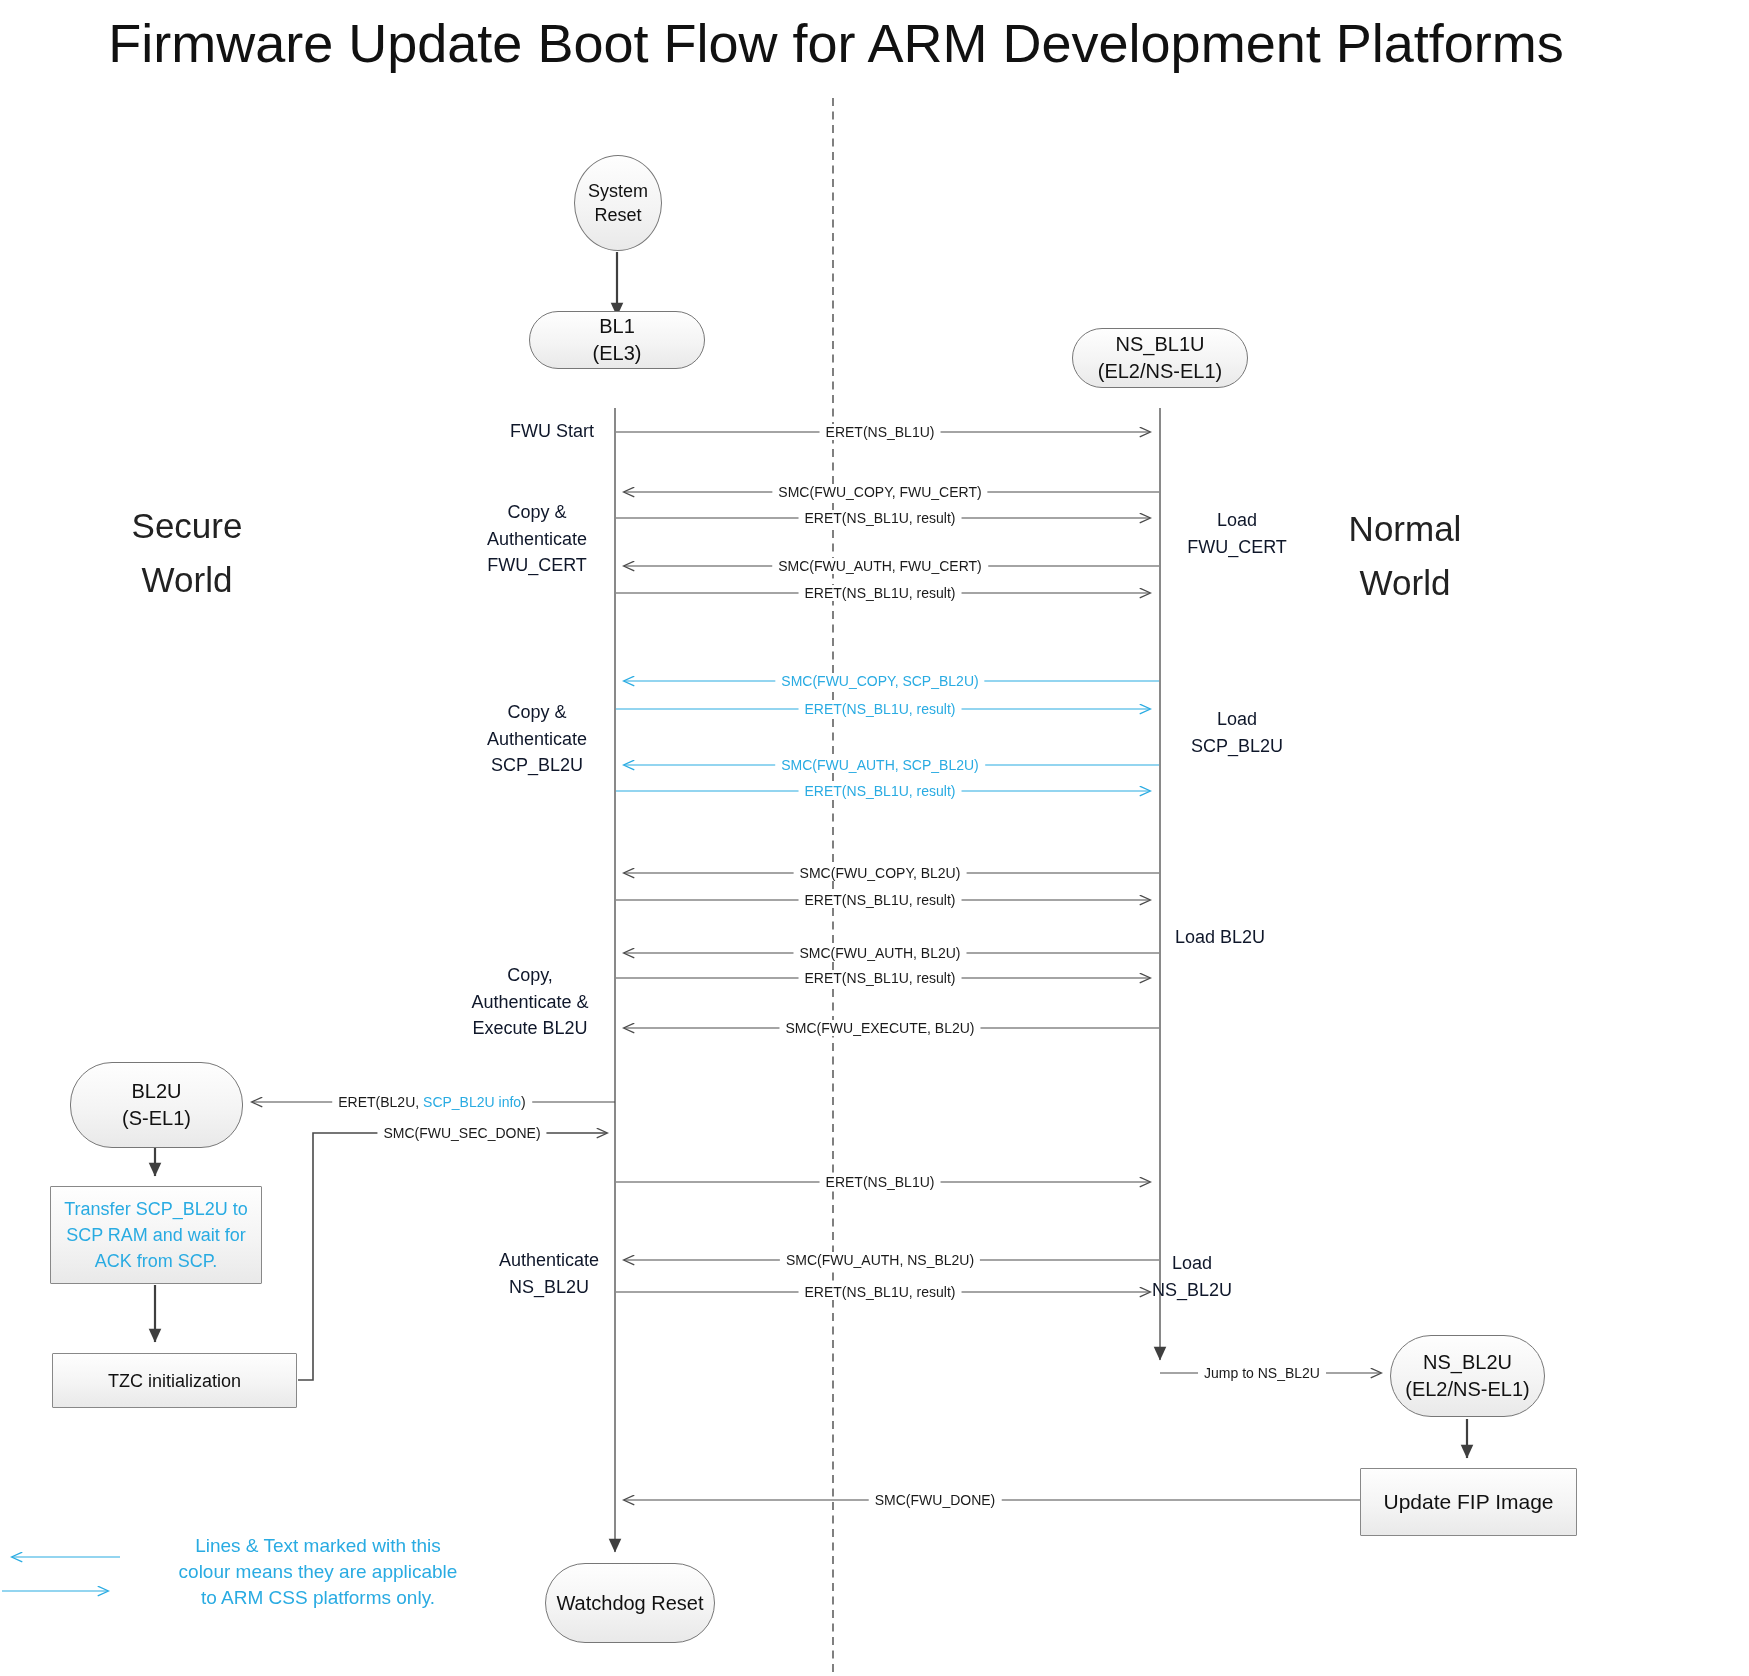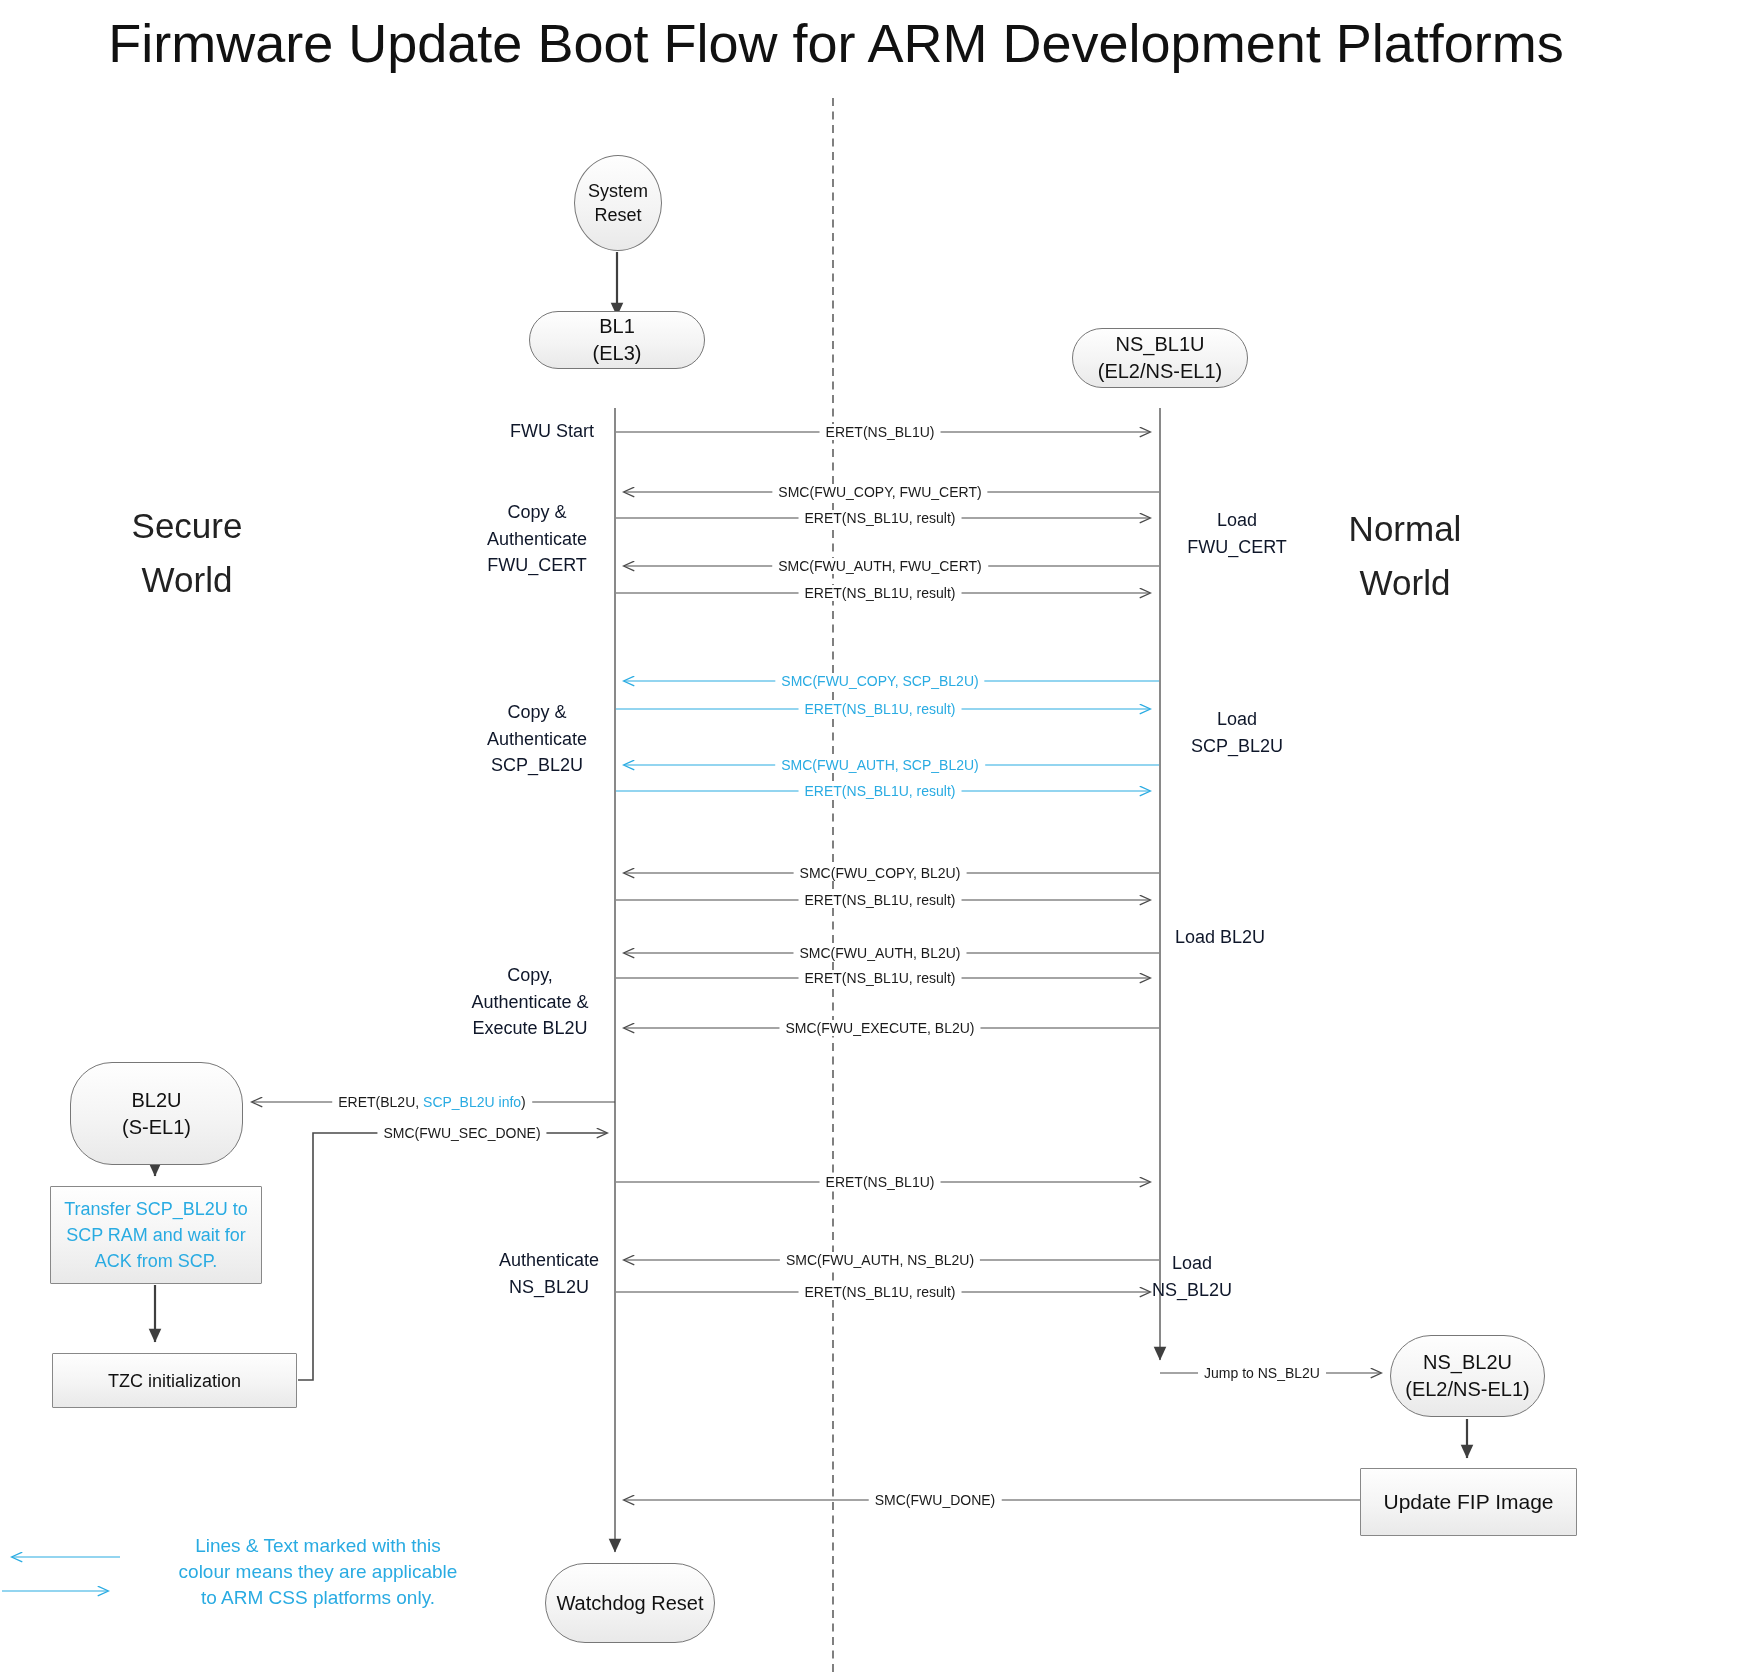--- a/index.html
+++ b/index.html
@@ -109,21 +109,21 @@
   <div class="node stadium" style="left:529px;top:311px;width:176px;height:58px;">
     <div>BL1</div>
     <div>(EL3)</div>
   </div>
 
   <div class="node stadium" style="left:1072px;top:328px;width:176px;height:60px;">
     <div>NS_BL1U</div>
     <div>(EL2/NS-EL1)</div>
   </div>
 
-  <div class="node stadium" style="left:70px;top:1062px;width:173px;height:103px;">
+  <div class="node stadium" style="left:70px;top:1062px;width:173px;height:86px;">
     <div>BL2U</div>
     <div>(S-EL1)</div>
   </div>
 
   <div class="node rectbox" style="left:50px;top:1186px;width:212px;height:98px;text-align:right;">
     <div class="blue">Transfer SCP_BL2U to</div>
     <div class="blue">SCP RAM and wait for</div>
     <div class="blue">ACK from SCP.</div>
   </div>
 

